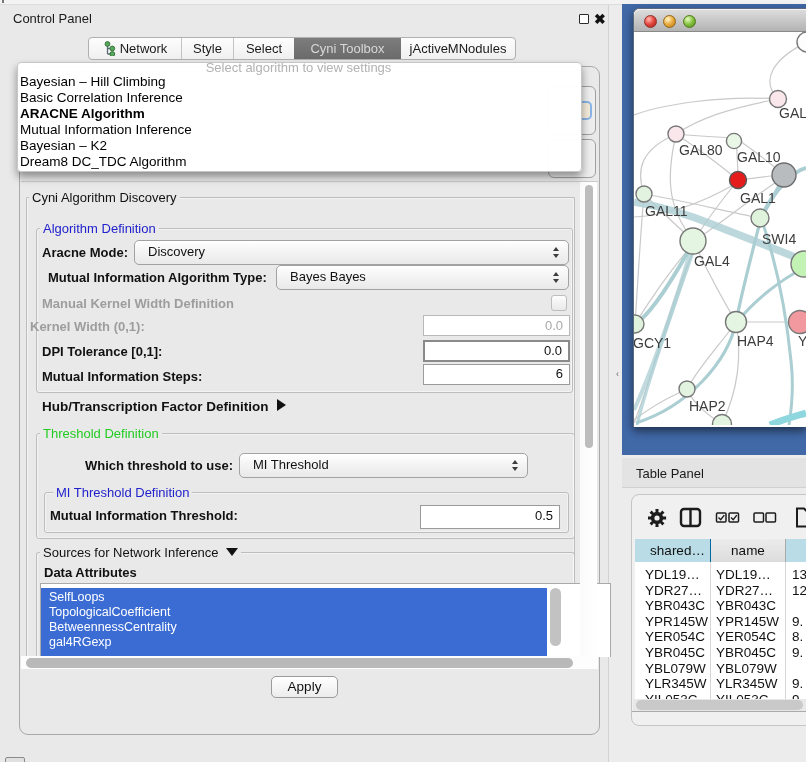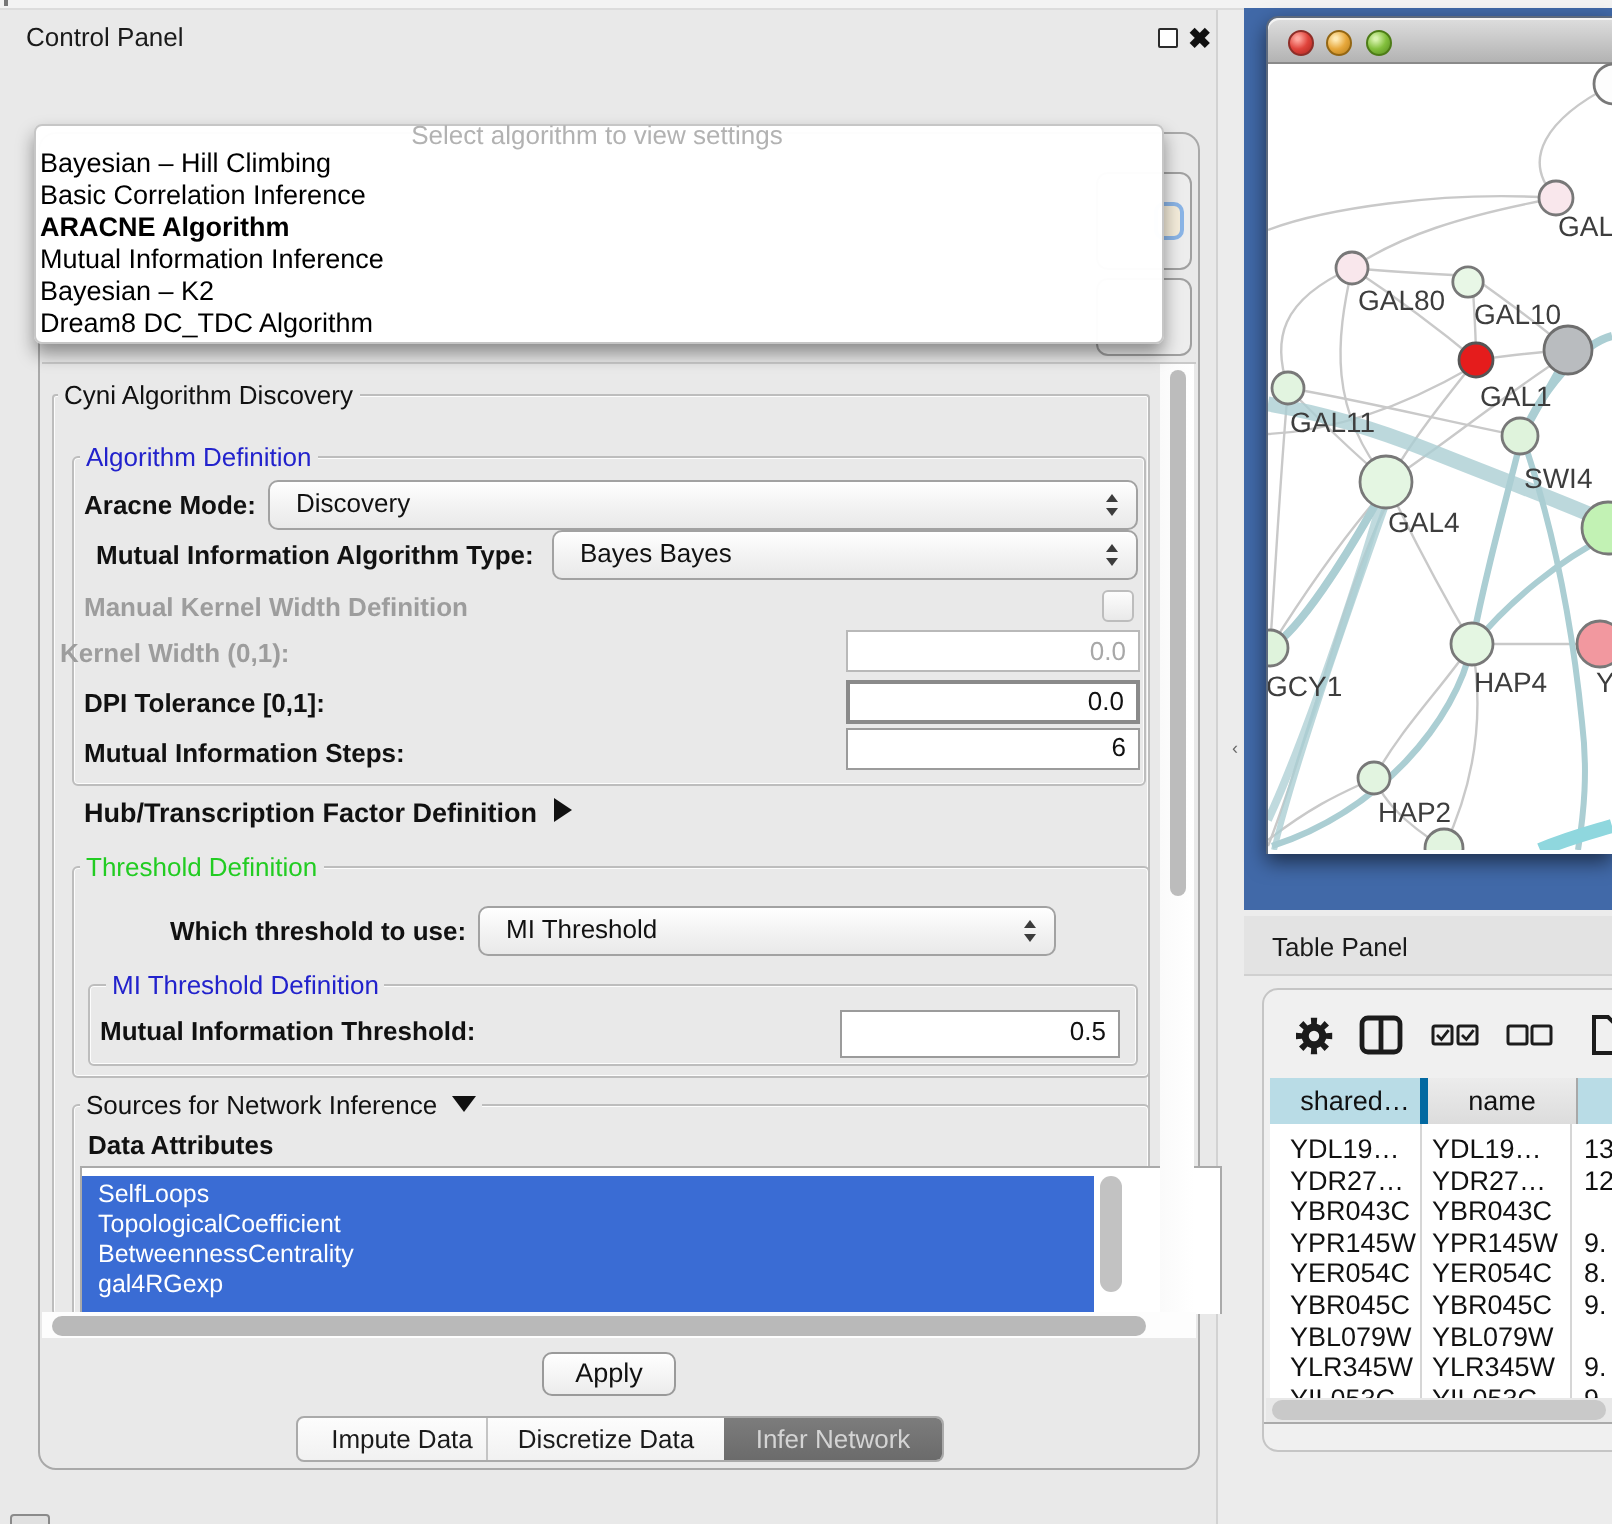--- a/index.html
+++ b/index.html
@@ -29,20 +29,34 @@
   <div class="abs" style="left:0;top:0;width:806px;height:4px;background:#f3f3f3;border-bottom:1px solid #dcdcdc;"></div>
   <div class="abs" style="left:2px;top:0;width:2px;height:3px;background:#777;"></div>
 
   <div class="abs" style="left:0;top:5px;width:608px;height:757px;background:#e9e9e9;border-right:1px solid #d2d2d2;"></div>
 
   <div class="abs" style="left:13px;top:11px;font-size:13px;color:#1a1a1a;">Control Panel</div>
 
   <div class="abs" style="left:579px;top:14px;width:8px;height:8px;border:1.6px solid #2b2b2b;border-radius:1px;background:#fff;"></div>
   <div class="abs" style="left:594px;top:11px;font-size:14px;font-weight:bold;color:#111;">✖</div>
 
+  <div class="abs" style="left:88px;top:37px;width:426px;height:21px;border:1px solid #b0b0b0;border-radius:4px;
+       background:linear-gradient(#fdfdfd,#f0f0f0);display:flex;font-size:13px;color:#1a1a1a;">
+    <div style="width:92px;border-right:1px solid #c4c4c4;display:flex;align-items:center;justify-content:center;">
+      <svg width="13" height="15" viewBox="0 0 13 15" style="margin-right:4px;">
+        <path d="M4.5 4 V13 M4.5 7.5 H8.5 M4.5 13 H8.5" stroke="#5a6a75" stroke-width="1.3" fill="none"></path>
+        <circle cx="4.5" cy="3" r="2.4" fill="#57a95c" stroke="#2e6b33" stroke-width="0.9"></circle>
+        <circle cx="9.3" cy="7.5" r="2.4" fill="#57a95c" stroke="#2e6b33" stroke-width="0.9"></circle>
+        <circle cx="9.3" cy="13" r="2.4" fill="#57a95c" stroke="#2e6b33" stroke-width="0.9"></circle>
+      </svg>Network</div>
+    <div style="width:51px;border-right:1px solid #c4c4c4;display:flex;align-items:center;justify-content:center;">Style</div>
+    <div style="width:60px;display:flex;align-items:center;justify-content:center;">Select</div>
+    <div style="width:107px;background:linear-gradient(#7c7c7c,#6b6b6b);color:#d8d8d8;display:flex;align-items:center;justify-content:center;">Cyni Toolbox</div>
+    <div style="flex:1;display:flex;align-items:center;justify-content:center;">jActiveMNodules</div>
+  </div>
 
   <div class="abs" style="left:19px;top:66px;width:579px;height:667px;border:1px solid #a9a9a9;border-radius:9px;background:#e9e9e9;"></div>
 
   <div class="abs" style="left:548px;top:86px;width:46px;height:47px;border:1px solid #a0a0a0;border-radius:6px;background:#ededed;"></div>
   <div class="abs" style="left:577px;top:101px;width:11px;height:15px;border:2.5px solid #8ab4e6;border-radius:5px;background:#f4ecda;"></div>
   <div class="abs" style="left:548px;top:139px;width:46px;height:37px;border:1px solid #a0a0a0;border-radius:6px;background:#ededed;"></div>
 
   <div class="abs" style="left:21px;top:181px;width:577px;height:1px;background:#c9c9c9;"></div>
 
   <div class="grp" style="left:26px;top:197px;width:547px;height:459px;border-radius:2px;border-bottom:none;"></div>
@@ -115,26 +129,20 @@
   </div>
 
   <div class="abs" style="left:580px;top:182px;width:17px;height:474px;background:linear-gradient(90deg,#fafafa,#fff);"></div>
   <div class="abs" style="left:585px;top:185px;width:8px;height:263px;background:#bcbcbc;border-radius:5px;"></div>
   <div class="abs" style="left:21px;top:656px;width:577px;height:13px;background:#fdfdfd;"></div>
   <div class="abs" style="left:26px;top:658px;width:547px;height:10px;background:#b9b9b9;border-radius:5px;"></div>
 
   <div class="abs" style="left:271px;top:676px;width:65px;height:20px;border:1px solid #9a9a9a;border-radius:5px;
        background:linear-gradient(#ffffff,#ececec);font-size:13.5px;color:#111;text-align:center;line-height:19px;">Apply</div>
 
-  <div class="abs" style="left:148px;top:708px;width:322px;height:21px;border:1px solid #aaa;border-radius:4px;
-       background:linear-gradient(#fdfdfd,#f1f1f1);display:flex;font-size:13px;color:#1a1a1a;white-space:nowrap;">
-    <div style="width:95px;border-right:1px solid #c4c4c4;display:flex;align-items:center;justify-content:center;padding-left:10px;box-sizing:border-box;">Impute Data</div>
-    <div style="width:118px;display:flex;align-items:center;justify-content:center;">Discretize Data</div>
-    <div style="flex:1;background:linear-gradient(#7c7c7c,#6b6b6b);color:#d4d4d4;display:flex;align-items:center;justify-content:center;border-radius:0 3px 3px 0;">Infer Network</div>
-  </div>
 
   <div class="abs" style="left:17px;top:62px;width:563px;height:108px;background:rgba(255,255,255,0.98);
        border:1px solid #c6c6c6;border-radius:4px;box-shadow:0 5px 9px rgba(0,0,0,0.4);"></div>
   <div class="abs" style="left:17px;top:60px;width:563px;text-align:center;font-size:13px;color:#b2b2b2;">Select algorithm to view settings</div>
   <div class="abs" style="left:20px;top:74px;font-size:13.5px;color:#000;line-height:16px;">
     Bayesian – Hill Climbing<br>
     Basic Correlation Inference<br>
     <span class="b">ARACNE Algorithm</span><br>
     Mutual Information Inference<br>
     Bayesian – K2<br>
@@ -248,21 +256,21 @@
       <rect x="81" y="8" width="9.5" height="9" rx="1"></rect>
       <path d="M70.5 12.5 l2.2 2.2 3.6-4.6" stroke-width="1.4"></path>
       <path d="M83 12.5 l2.2 2.2 3.6-4.6" stroke-width="1.4"></path>
       <rect x="106" y="8" width="9.5" height="9" rx="1"></rect>
       <rect x="118" y="8" width="9.5" height="9" rx="1"></rect>
     </g>
     <path d="M149 3.5 h7 l4 4 v14 h-11 z" fill="none" stroke="#1c1c1c" stroke-width="2"></path>
   </svg>
 
   <div class="abs" style="left:635px;top:539px;width:171px;height:23px;display:flex;font-size:13.5px;color:#111;border-bottom:1px solid #9b9b9b;">
-    <div style="width:75px;background:#b9dce6;border-right:4px solid #0369a1;text-align:center;line-height:23px;text-indent:10px;">shared…</div>
+    <div style="width:75px;background:#b9dce6;border-right:1px solid #0369a1;text-align:center;line-height:23px;text-indent:10px;">shared…</div>
     <div style="width:74px;background:linear-gradient(#ececec,#dcdcdc);border-right:1px solid #a8a8a8;text-align:center;line-height:23px;">name</div>
     <div style="flex:1;background:#b9dce6;"></div>
   </div>
   <div class="abs" style="left:635px;top:562px;width:171px;height:138px;background:#fff;font-size:13.5px;color:#111;overflow:hidden;padding-left:18px;">
     <div style="position:absolute;left:0;top:0;width:171px;height:4px;background:#fff;"></div>
     <div style="position:absolute;left:75px;top:0;width:1px;height:138px;background:#d6d6d6;"></div>
     <div style="position:absolute;left:150px;top:0;width:1px;height:138px;background:#d6d6d6;"></div>
     <div style="position:absolute;left:10px;top:5px;line-height:15.6px;">YDL19…<br>YDR27…<br>YBR043C<br>YPR145W<br>YER054C<br>YBR045C<br>YBL079W<br>YLR345W<br>YIL053C</div>
     <div style="position:absolute;left:81px;top:5px;line-height:15.6px;">YDL19…<br>YDR27…<br>YBR043C<br>YPR145W<br>YER054C<br>YBR045C<br>YBL079W<br>YLR345W<br>YIL053C</div>
     <div style="position:absolute;left:157px;top:5px;line-height:15.6px;">13<br>12<br><br>9.<br>8.<br>9.<br><br>9.<br>9</div>

